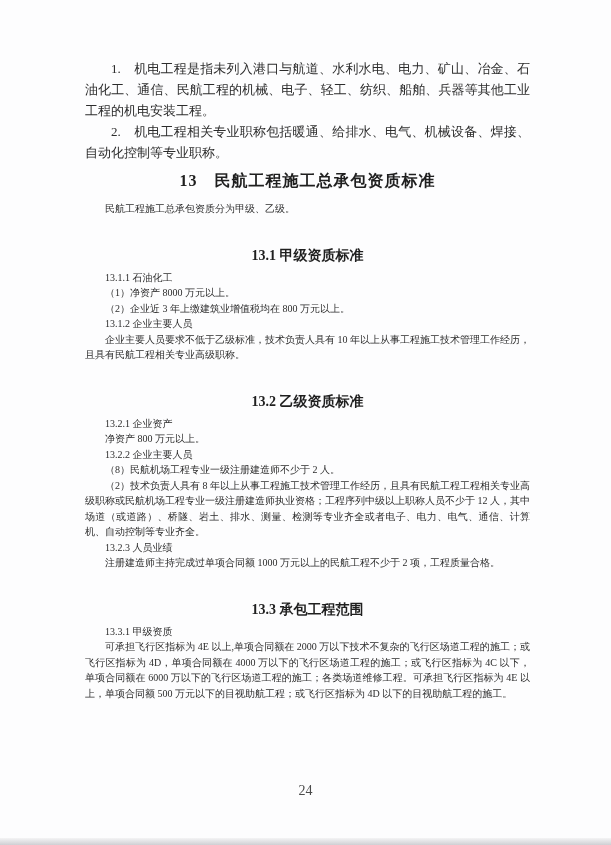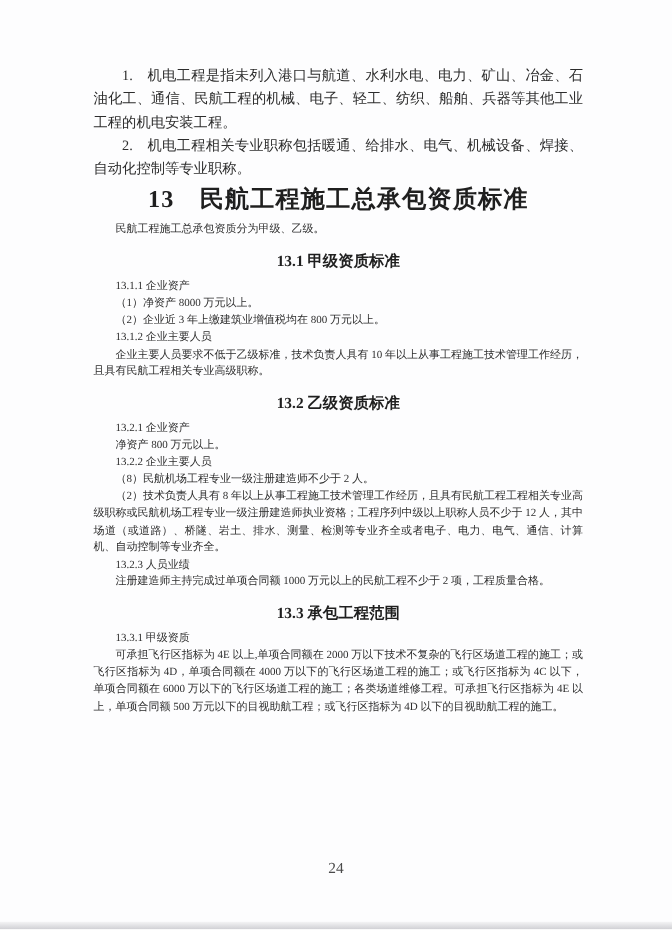--- a/index.html
+++ b/index.html
@@ -16,35 +16,35 @@
   .content {
     padding: 58px 81px 0 85px;
   }
   .b-note {
     font-size: 13px;
     line-height: 21px;
     text-indent: 2em;
     text-align: justify;
   }
   .b-h1 {
-    font-size: 22px;
+    font-size: 16px;
     font-weight: bold;
     text-align: center;
     line-height: 24px;
     margin: 6px 0 8px 0;
     text-indent: 0;
     color: var(--heading-color, #1f1f1f);
     letter-spacing: 1px;
   }
   .b-h2 {
     font-size: 14px;
     font-weight: bold;
     text-align: center;
     line-height: 18px;
-    margin: 13px 0 5px 0;
+    margin: 30px 0 5px 0;
     text-indent: 0;
     color: var(--heading-color, #1f1f1f);
   }
   .b-sub, .b-body {
     font-size: 10px;
     line-height: 15.5px;
     text-indent: 2em;
     text-align: justify;
   }
   .footer {
@@ -68,21 +68,21 @@
 </head>
 <body>
 
 <div class="page">
   <div class="content">
       <div class="b-note">1.　机电工程是指未列入港口与航道、水利水电、电力、矿山、冶金、石油化工、通信、民航工程的机械、电子、轻工、纺织、船舶、兵器等其他工业工程的机电安装工程。</div>
       <div class="b-note">2.　机电工程相关专业职称包括暖通、给排水、电气、机械设备、焊接、自动化控制等专业职称。</div>
       <div class="b-h1">13　民航工程施工总承包资质标准</div>
       <div class="b-body">民航工程施工总承包资质分为甲级、乙级。</div>
       <div class="b-h2">13.1 甲级资质标准</div>
-      <div class="b-sub">13.1.1 企业资产</div>
+      <div class="b-sub">13.1.1 石油化工</div>
       <div class="b-body">（1）净资产 8000 万元以上。</div>
       <div class="b-body">（2）企业近 3 年上缴建筑业增值税均在 800 万元以上。</div>
       <div class="b-sub">13.1.2 企业主要人员</div>
       <div class="b-body">企业主要人员要求不低于乙级标准，技术负责人具有 10 年以上从事工程施工技术管理工作经历，且具有民航工程相关专业高级职称。</div>
       <div class="b-h2">13.2 乙级资质标准</div>
       <div class="b-sub">13.2.1 企业资产</div>
       <div class="b-body">净资产 800 万元以上。</div>
       <div class="b-sub">13.2.2 企业主要人员</div>
       <div class="b-body">（8）民航机场工程专业一级注册建造师不少于 2 人。</div>
       <div class="b-body">（2）技术负责人具有 8 年以上从事工程施工技术管理工作经历，且具有民航工程工程相关专业高级职称或民航机场工程专业一级注册建造师执业资格；工程序列中级以上职称人员不少于 12 人，其中场道（或道路）、桥隧、岩土、排水、测量、检测等专业齐全或者电子、电力、电气、通信、计算机、自动控制等专业齐全。</div>

